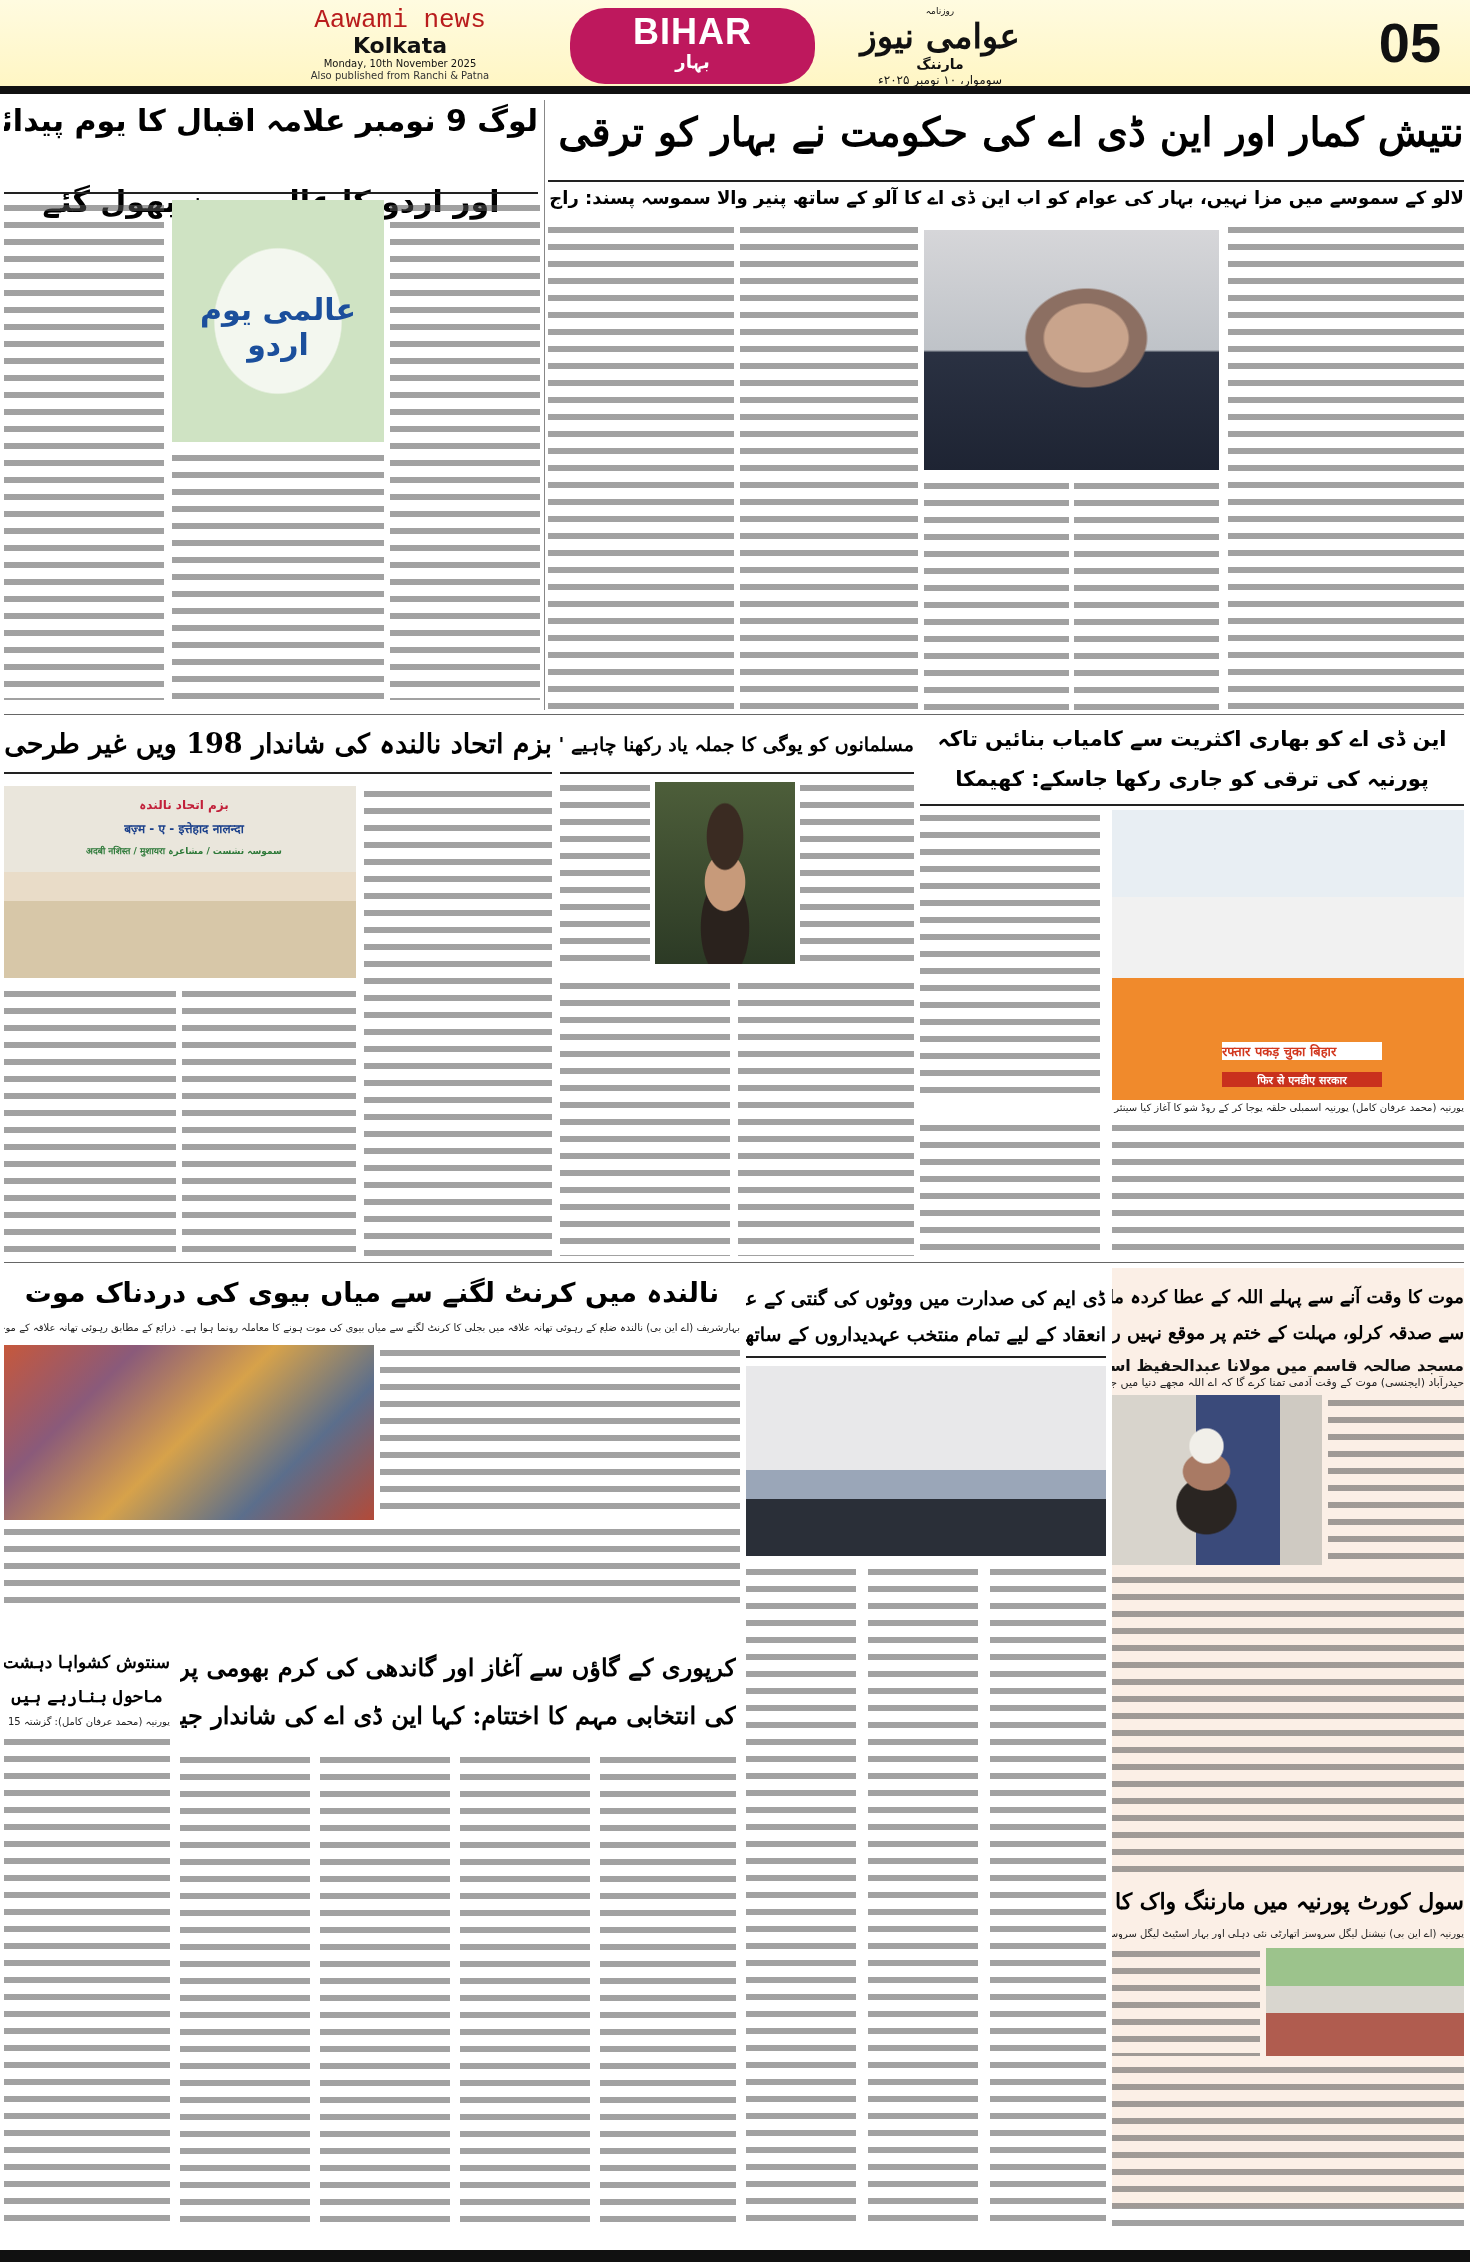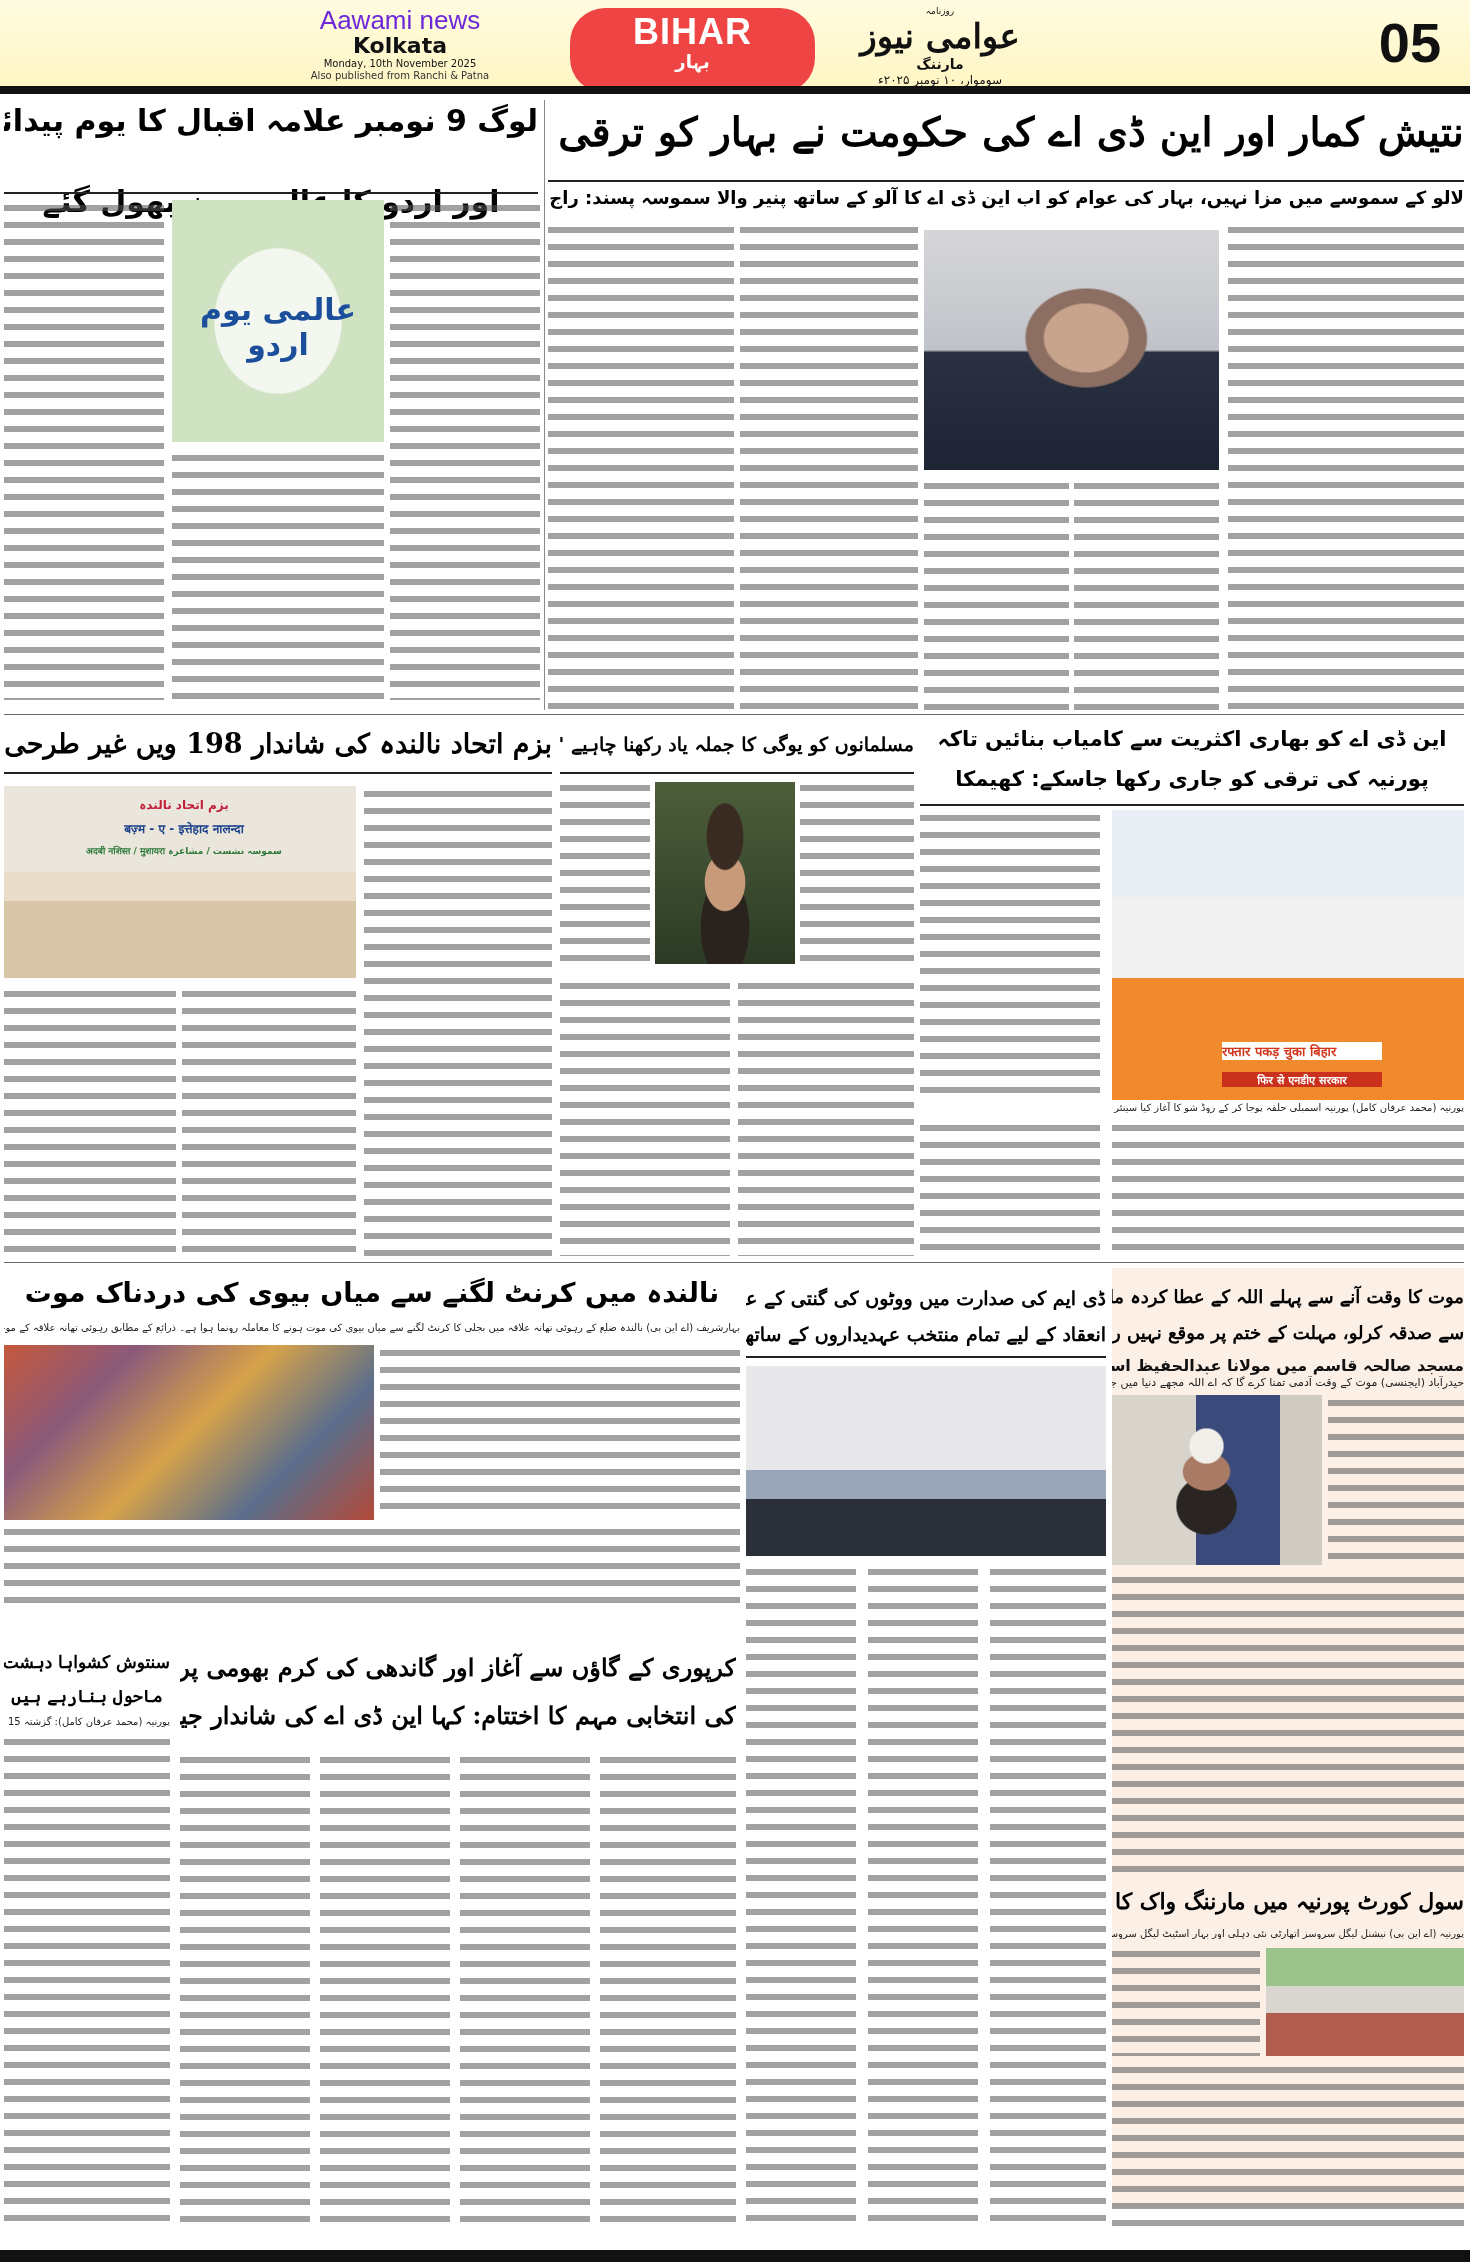--- a/index.html
+++ b/index.html
@@ -2,25 +2,25 @@
 <html><head>
 <meta charset="utf-8">
 <style>
   html, body { margin:0; padding:0; }
   body { width:1470px; height:2267px; background:#fff; position:relative; overflow:hidden; font-family:"DejaVu Sans", sans-serif; color:#111; }
   .abs { position:absolute; }
   
   #masthead { left:0; top:0; width:1470px; height:86px; background:linear-gradient(180deg,#fffbe0 0%,#fff6c4 100%); }
   #mast-rule { left:0; top:86px; width:1470px; height:8px; background:#111; }
   #brand-en { left:250px; top:6px; width:300px; text-align:center; }
-  #brand-en .t1 { font-size:26px; line-height:28px; color:#6d28d9; font-family:Liberation Sans, sans-serif; }
+  #brand-en .t1 { font-size:26px; line-height:28px; color:#b91c1c; font-family:Liberation Mono, monospace; }
   #brand-en .t2 { font-size:22px; font-weight:bold; line-height:24px; }
   #brand-en .t3 { font-size:10px; line-height:12px; }
   #brand-en .t4 { font-size:10px; line-height:12px; color:#333; }
-  #bihar-badge { left:570px; top:8px; width:245px; height:85px; background:#ef4444; border-radius:35px; color:#fff; text-align:center; }
+  #bihar-badge { left:570px; top:8px; width:245px; height:76px; background:#be185d; border-radius:35px; color:#fff; text-align:center; }
   #bihar-badge .en { font-family:"Liberation Sans", sans-serif; font-weight:bold; font-size:36px; line-height:40px; display:block; padding-top:4px; letter-spacing:1px; }
   #bihar-badge .ur { font-size:18px; line-height:20px; font-weight:bold; display:block; }
   #brand-ur { left:860px; top:6px; width:160px; text-align:center; }
   #brand-ur .t1 { font-size:34px; font-weight:bold; line-height:40px; font-family:"DejaVu Serif", serif; }
   #brand-ur .t2 { font-size:14px; font-weight:bold; line-height:16px; }
   #brand-ur .t3 { font-size:12px; line-height:16px; }
   #page-no { left:1360px; top:10px; width:100px; font-family:"Liberation Sans", sans-serif; font-weight:bold; font-size:56px; line-height:66px; text-align:center; }
   
   .hl { font-family:"DejaVu Sans", sans-serif; font-weight:bold; color:#000; direction:rtl; text-align:center; white-space:nowrap; overflow:hidden; }
   .hl-serif { font-family:"DejaVu Serif", serif; font-weight:bold; }

